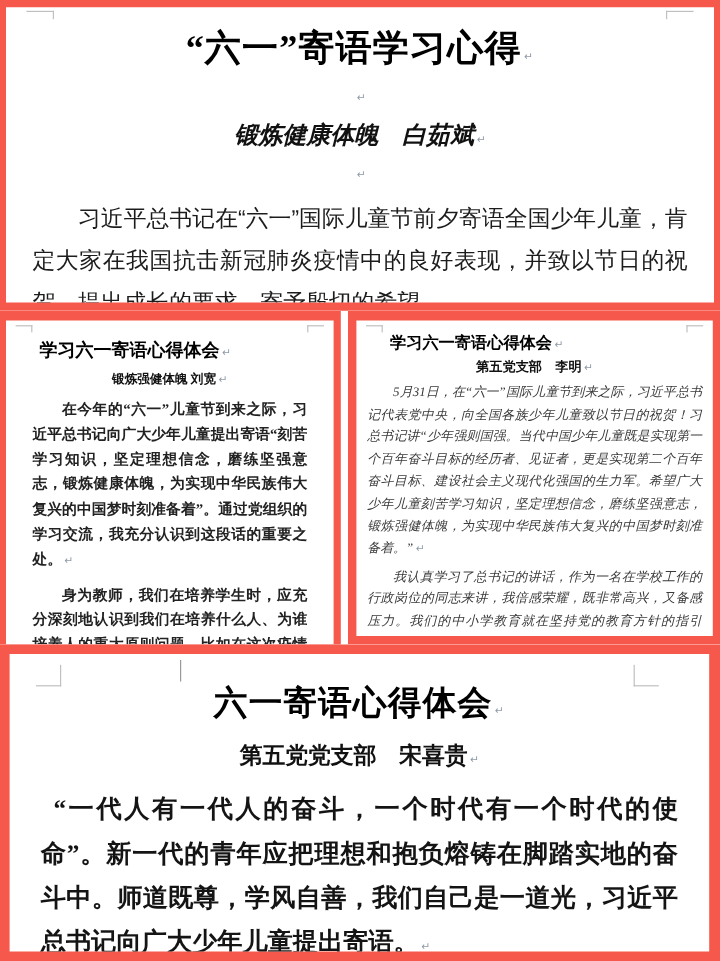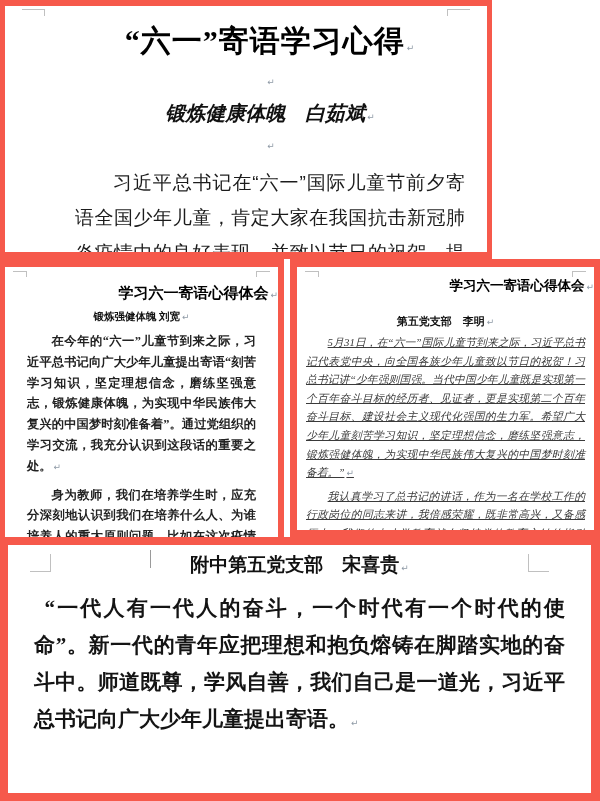--- a/index.html
+++ b/index.html
@@ -1,21 +1,21 @@
 <!DOCTYPE html>
 <html style="--frame: #f6594b; --mark: #c0c0c0;"><head>
 <meta charset="utf-8">
 <style>
   :root { --frame: #f6594b; --ink: #1c1c1c; --mark: #c0c0c0; }
   html,body { margin:0; padding:0; background:#fff; }
   .stage { position:relative; width:600px; height:801px; background:#fff; overflow:hidden;
            font-family:"Liberation Serif", serif; }
   .panel { position:absolute; background:#fff; border-style:solid; border-color:var(--frame);
            box-sizing:border-box; overflow:hidden; }
-  .panel.top      { left:0;   top:0;   width:492px; height:259px; border-width:6px 5px 7px 5px;padding-left:48px; }
+  .panel.top      { left:0;   top:0;   width:600px; height:259px; border-width:6px 5px 7px 5px; }
   .panel.midleft  { left:0;   top:259px; width:284px; height:286px; border-width:8px 6px 8px 5px; }
   .panel.midright { left:290px; top:259px; width:310px; height:278px; border-width:8px 6px 7px 7px; }
   .panel.bottom   { left:0;   top:537px; width:600px; height:264px; border-width:8px 9px 8px 8px; }
 
   
   .cmark { position:absolute; }
   .top .cmark    { top:3px; width:22px; height:6px; }
   .top .cmark.tl { left:17px;  border-top:1px solid var(--mark); border-right:1px solid var(--mark); }
   .top .cmark.tr { right:17px; border-top:1px solid var(--mark); border-left:1px solid var(--mark); }
   .midleft .cmark, .midright .cmark { top:4px; width:13px; height:5px; }
@@ -29,31 +29,31 @@
   .pmark { font-family:"DejaVu Sans", sans-serif; font-size:9px; color:#8f9aa6; margin-left:2px; font-weight:normal; font-style:normal; }
   .pline { text-align:center; height:26px; line-height:26px; }
 
   
   .top .t-title  { margin:16px 0 0; text-align:center; font-weight:bold; font-size:30px; line-height:38px; color:#000; letter-spacing:1px; }
   .top .t-byline { margin:6px 0 0; text-align:center; font-style:italic; font-weight:bold; font-size:20px; line-height:28px; color:#111; }
   .top .t-body   { margin:8px 22px 0; font-family:"Liberation Sans", sans-serif; font-size:19px; line-height:35px;
                    color:var(--ink); text-align:justify; text-indent:2em; }
 
   
-  .m-title  { margin:0; text-align:right; font-weight:bold; color:#000; }
+  .m-title  { margin:0; text-align:left; font-weight:bold; color:#000;padding-left:28px; }
   .m-byline { margin:0; text-align:center; font-weight:bold; color:#111; }
   .m-body   { margin:0; text-align:justify; text-indent:2em; color:#222; }
 
   .midleft .m-title  { margin-top:16px; font-size:15px; line-height:20px; }
   .midleft .m-byline { margin-top:5px; font-size:10.5px; line-height:14px; }
   .midleft .m-body   { margin:7px 22px 0; font-size:12.3px; line-height:20.8px; font-weight:600; }
 
   .midright .m-title  { margin-top:10px; font-size:13.5px; line-height:18px; }
-  .midright .m-byline { margin-top:18px; font-size:11px; line-height:14px; }
-  .midright .m-body   { margin:4px 9px 0; font-size:10.8px; line-height:18.6px; font-style:italic; color:#3a3a3a;text-decoration:underline; }
+  .midright .m-byline { margin-top:2px; font-size:11px; line-height:14px; }
+  .midright .m-body   { margin:4px 9px 0; font-size:10.8px; line-height:18.6px; font-style:italic; color:#3a3a3a; }
 
   
   .bottom .b-title  { margin:24px 0 0; text-align:center; font-weight:bold; font-size:28px; line-height:36px; color:#000; letter-spacing:1px; }
   .bottom .b-byline { margin:6px 0 0; text-align:center; font-weight:bold; font-size:19px; line-height:28px; color:#111; }
   .bottom .b-body   { margin:8px 26px 0; font-weight:bold; font-size:21px; line-height:37px; color:#141414;
                       text-align:justify; text-indent:0.5em; }
 </style>
 </head>
 <body>
 
@@ -84,17 +84,18 @@
     <h2 class="m-title"><span>学习六一寄语心得体会</span><span class="pmark">↵</span></h2>
     <div class="m-byline"><span>第五党支部　李明</span><span class="pmark">↵</span></div>
     <p class="m-body"><span>5月31日，在“六一”国际儿童节到来之际，习近平总书记代表党中央，向全国各族少年儿童致以节日的祝贺！习总书记讲“少年强则国强。当代中国少年儿童既是实现第一个百年奋斗目标的经历者、见证者，更是实现第二个百年奋斗目标、建设社会主义现代化强国的生力军。希望广大少年儿童刻苦学习知识，坚定理想信念，磨练坚强意志，锻炼强健体魄，为实现中华民族伟大复兴的中国梦时刻准备着。”</span><span class="pmark">↵</span></p>
     <p class="m-body"><span>我认真学习了总书记的讲话，作为一名在学校工作的行政岗位的同志来讲，我倍感荣耀，既非常高兴，又备感压力。我们的中小学教育就在坚持党的教育方针的指引下，办人民满意教育。我们的宗旨就为人民服务，就是以人民为中心，坚持人民至上，让老百姓满意的最大要求，广大少年儿童是祖国未来</span></p>
   </section>
 
   <section class="panel bottom">
     <div class="cmark tl"></div>
     <div class="cmark tr"></div>
     <div class="cursor"></div>
-    <div class="b-byline"><span>附中第五党支部　宋喜贵</span><span class="pmark">↵</span></div>
+    <h1 class="b-title"><span>六一寄语心得体会</span><span class="pmark">↵</span></h1>
+    <div class="b-byline"><span>第五党党支部　宋喜贵</span><span class="pmark">↵</span></div>
     <p class="b-body"><span>“一代人有一代人的奋斗，一个时代有一个时代的使命”。新一代的青年应把理想和抱负熔铸在脚踏实地的奋斗中。师道既尊，学风自善，我们自己是一道光，习近平总书记向广大少年儿童提出寄语。</span><span class="pmark">↵</span></p>
   </section>
 
 </div>
 
 </body></html>

